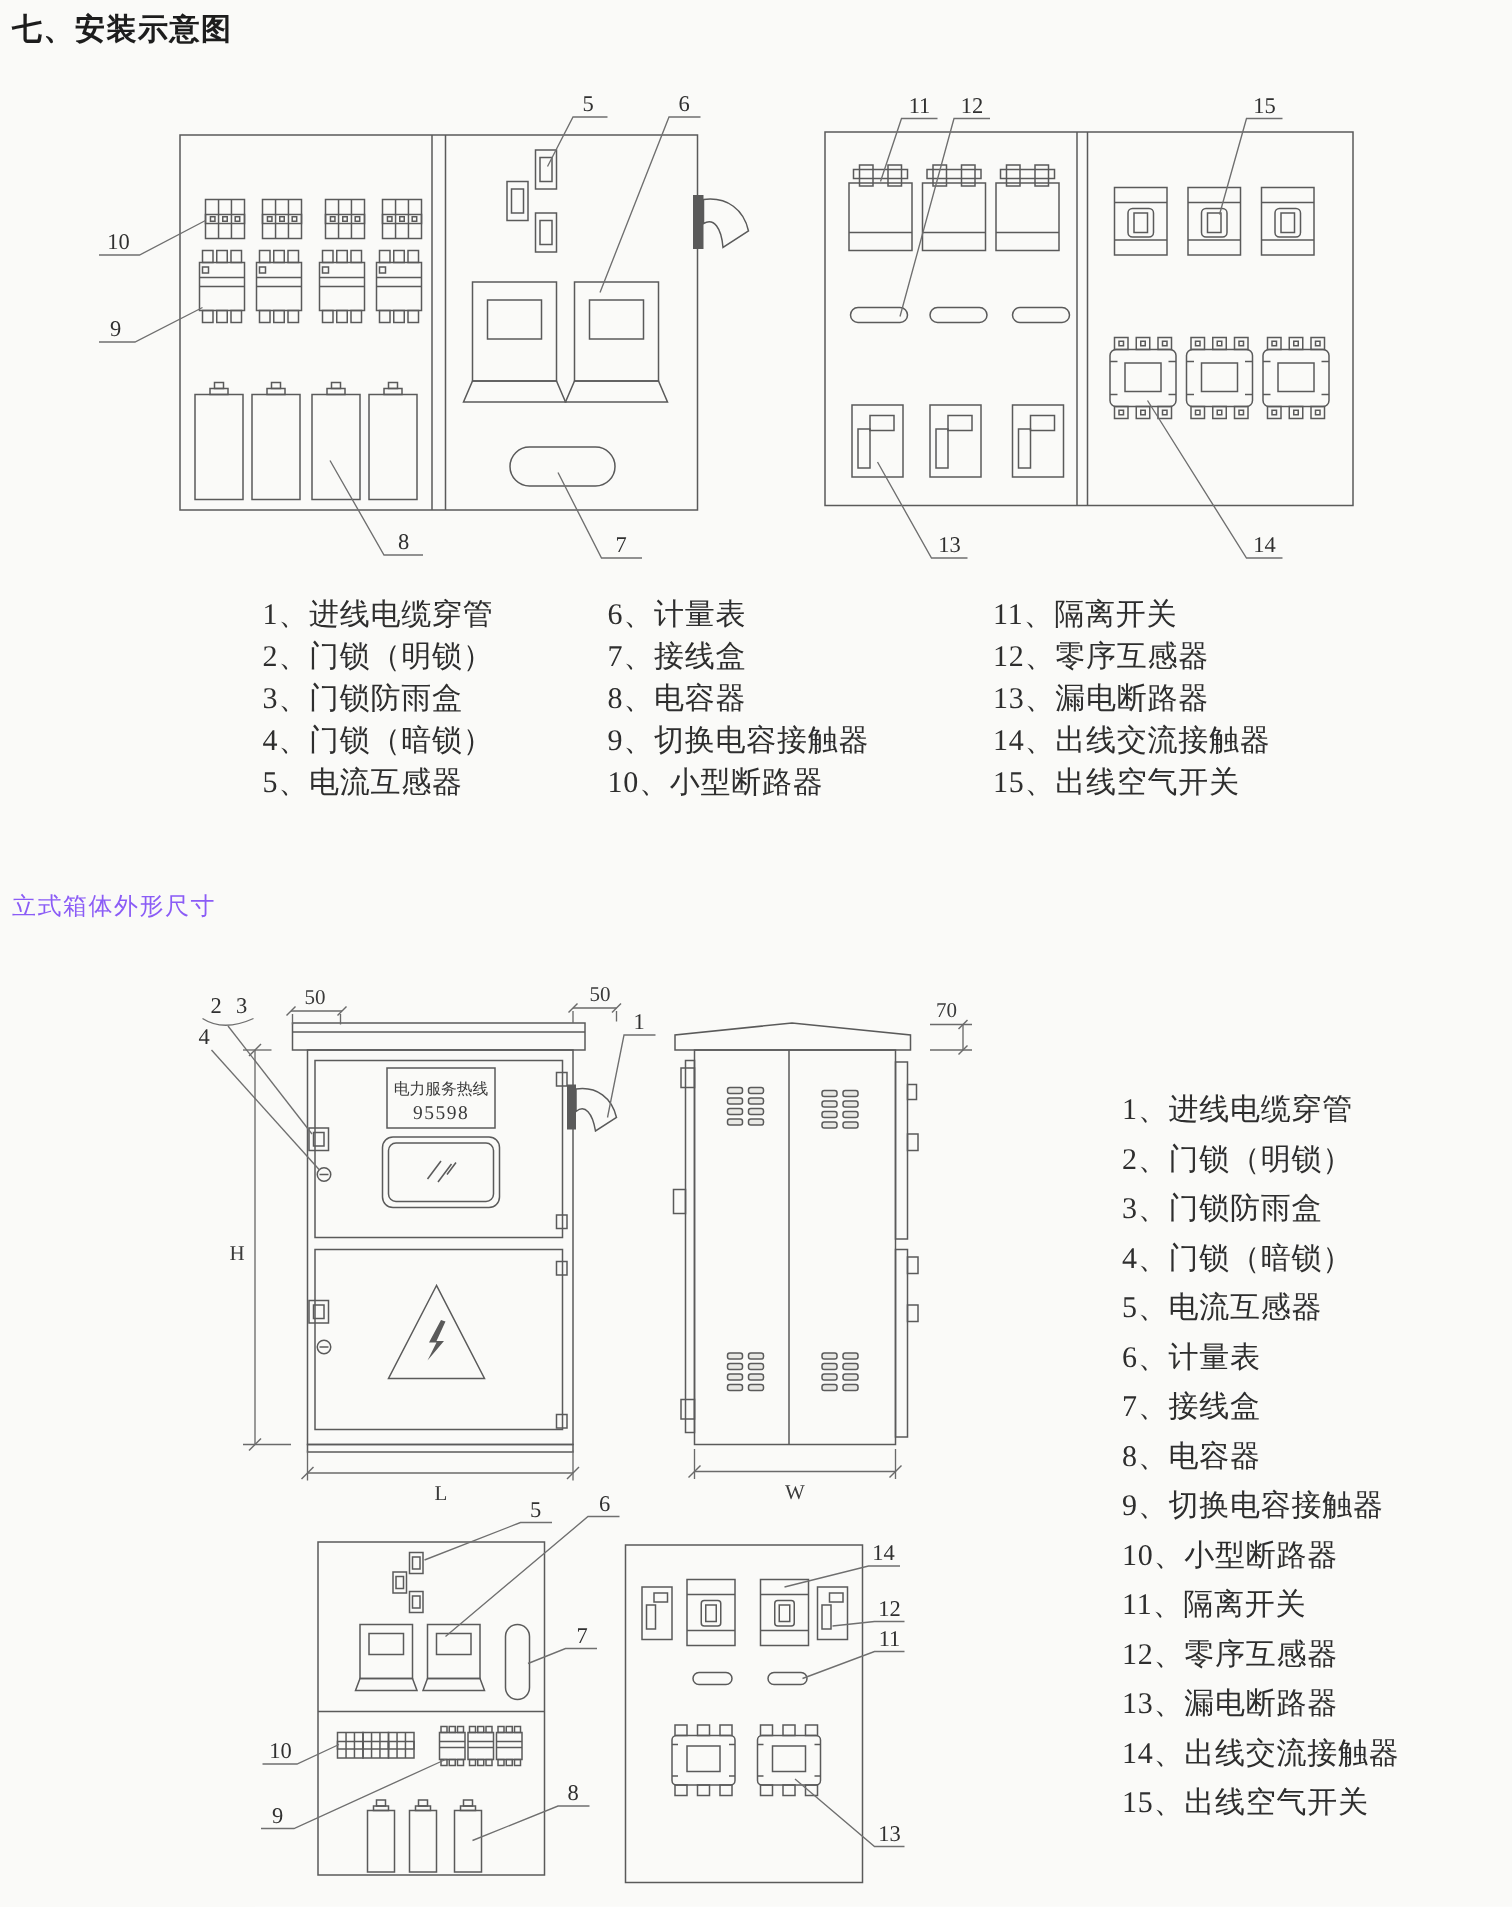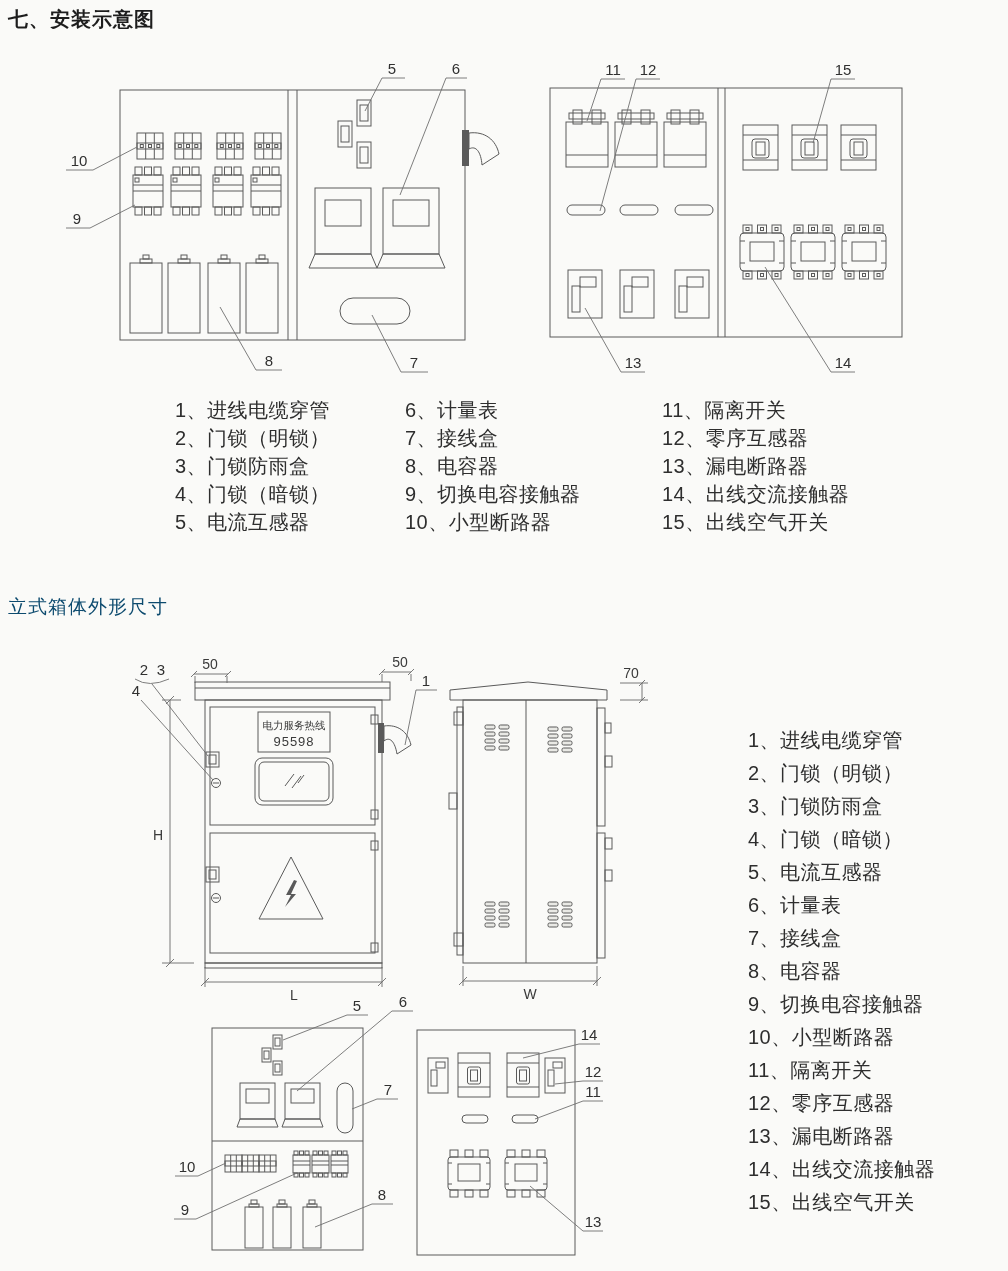--- a/index.html
+++ b/index.html
@@ -1,19 +1,19 @@
 <!DOCTYPE html>
 <html><head>
 <meta charset="utf-8">
 <style>
   html,body{margin:0;padding:0;}
   .page{position:relative;width:1008px;height:1271px;background:#fafaf8;
-        font-family:Liberation Sans, sans-serif;color:#2f2f2f;overflow:hidden;}
+        font-family:Liberation Serif, serif;color:#2f2f2f;overflow:hidden;}
   .page-title{position:absolute;left:8px;top:6px;font-size:20px;font-weight:bold;letter-spacing:1px;color:#1d1d1d;}
-  .section-title{position:absolute;left:8px;top:594px;font-size:19px;color:#0c4a6e;letter-spacing:1px;}
+  .section-title{position:absolute;left:8px;top:594px;font-size:16px;color:#8b5cf6;letter-spacing:1px;}
   .legend-col,.legend-right{position:absolute;font-size:20px;color:#2e2e2e;letter-spacing:0.5px;}
   .legend-col .legend-item{height:28px;line-height:28px;white-space:nowrap;}
   .legend-right .legend-item{height:33px;line-height:33px;white-space:nowrap;}
   svg.diag{position:absolute;overflow:visible;stroke:#5a5a5a;fill:none;stroke-width:1;}
   svg.diag text{stroke:none;}
   .callout{fill:#303030;font-size:15px;text-anchor:middle;}
   .dim{fill:#3a3a3a;font-size:14px;text-anchor:middle;}
   .lbl-sm{fill:#3a3a3a;font-size:10.5px;text-anchor:middle;}
   .lbl-num{fill:#3a3a3a;font-size:13px;text-anchor:middle;letter-spacing:1px;}
   .leader{stroke:#6f6f6f;stroke-width:0.9;fill:none;}

